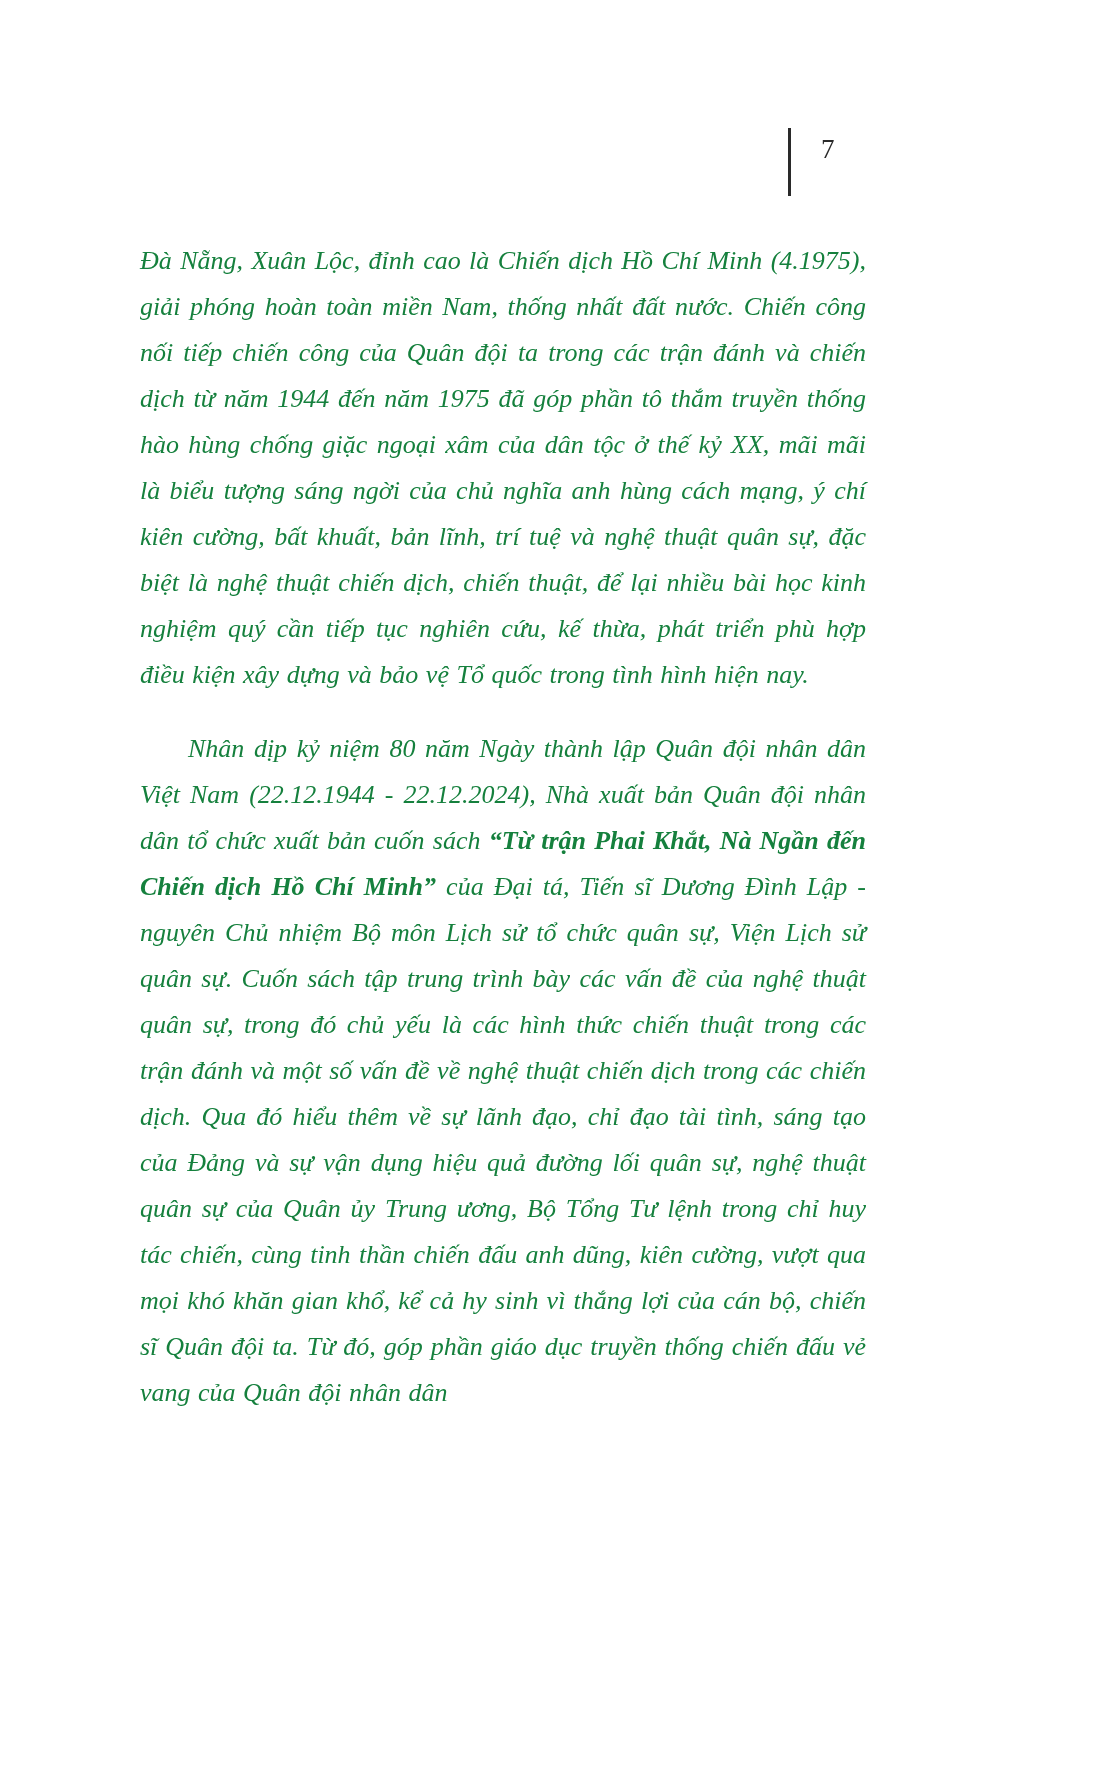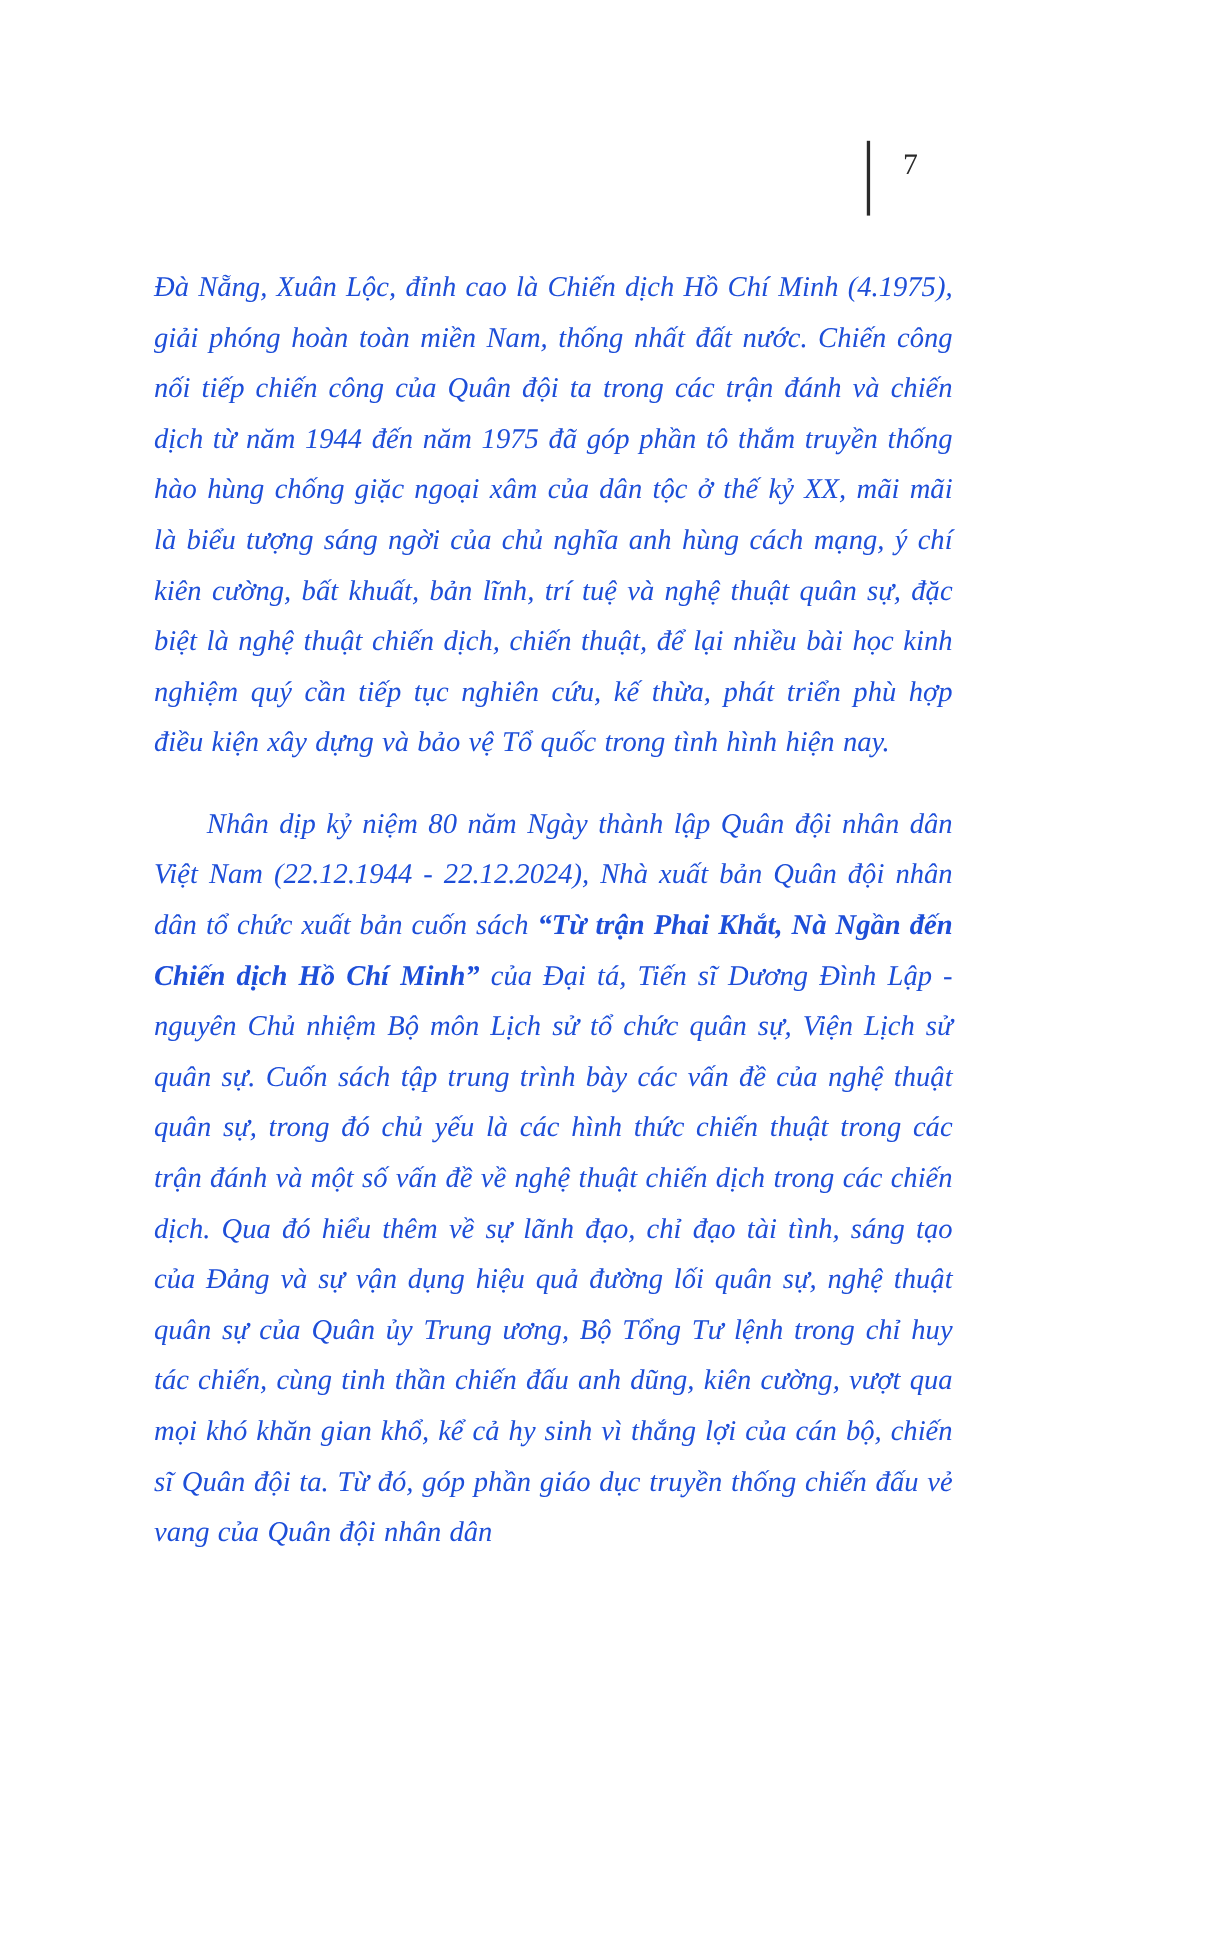--- a/index.html
+++ b/index.html
@@ -48,21 +48,21 @@
     left: 140px;
     top: 238px;
     width: 726px;
   }
 
   .para {
     font-style: italic;
     font-size: 26px;
     line-height: 46px;
     text-align: justify;
-    color: #1d4ed8;
+    color: #15803d;
     margin-bottom: 14px;
     word-spacing: 1px;
   }
 
   .para.indent {
     text-indent: 48px;
     margin-top: 28px;
   }
 
   .seg { font-style: italic; }

